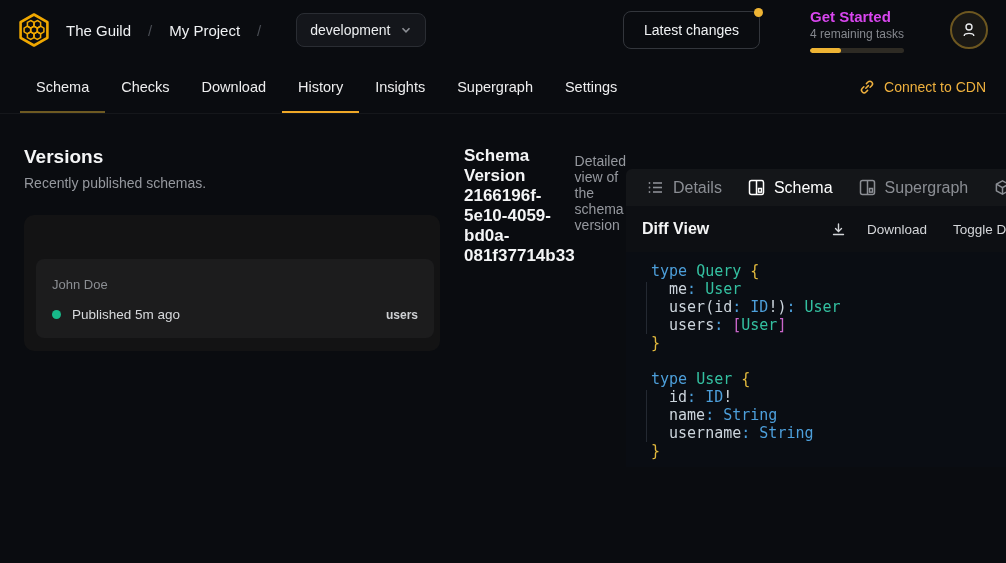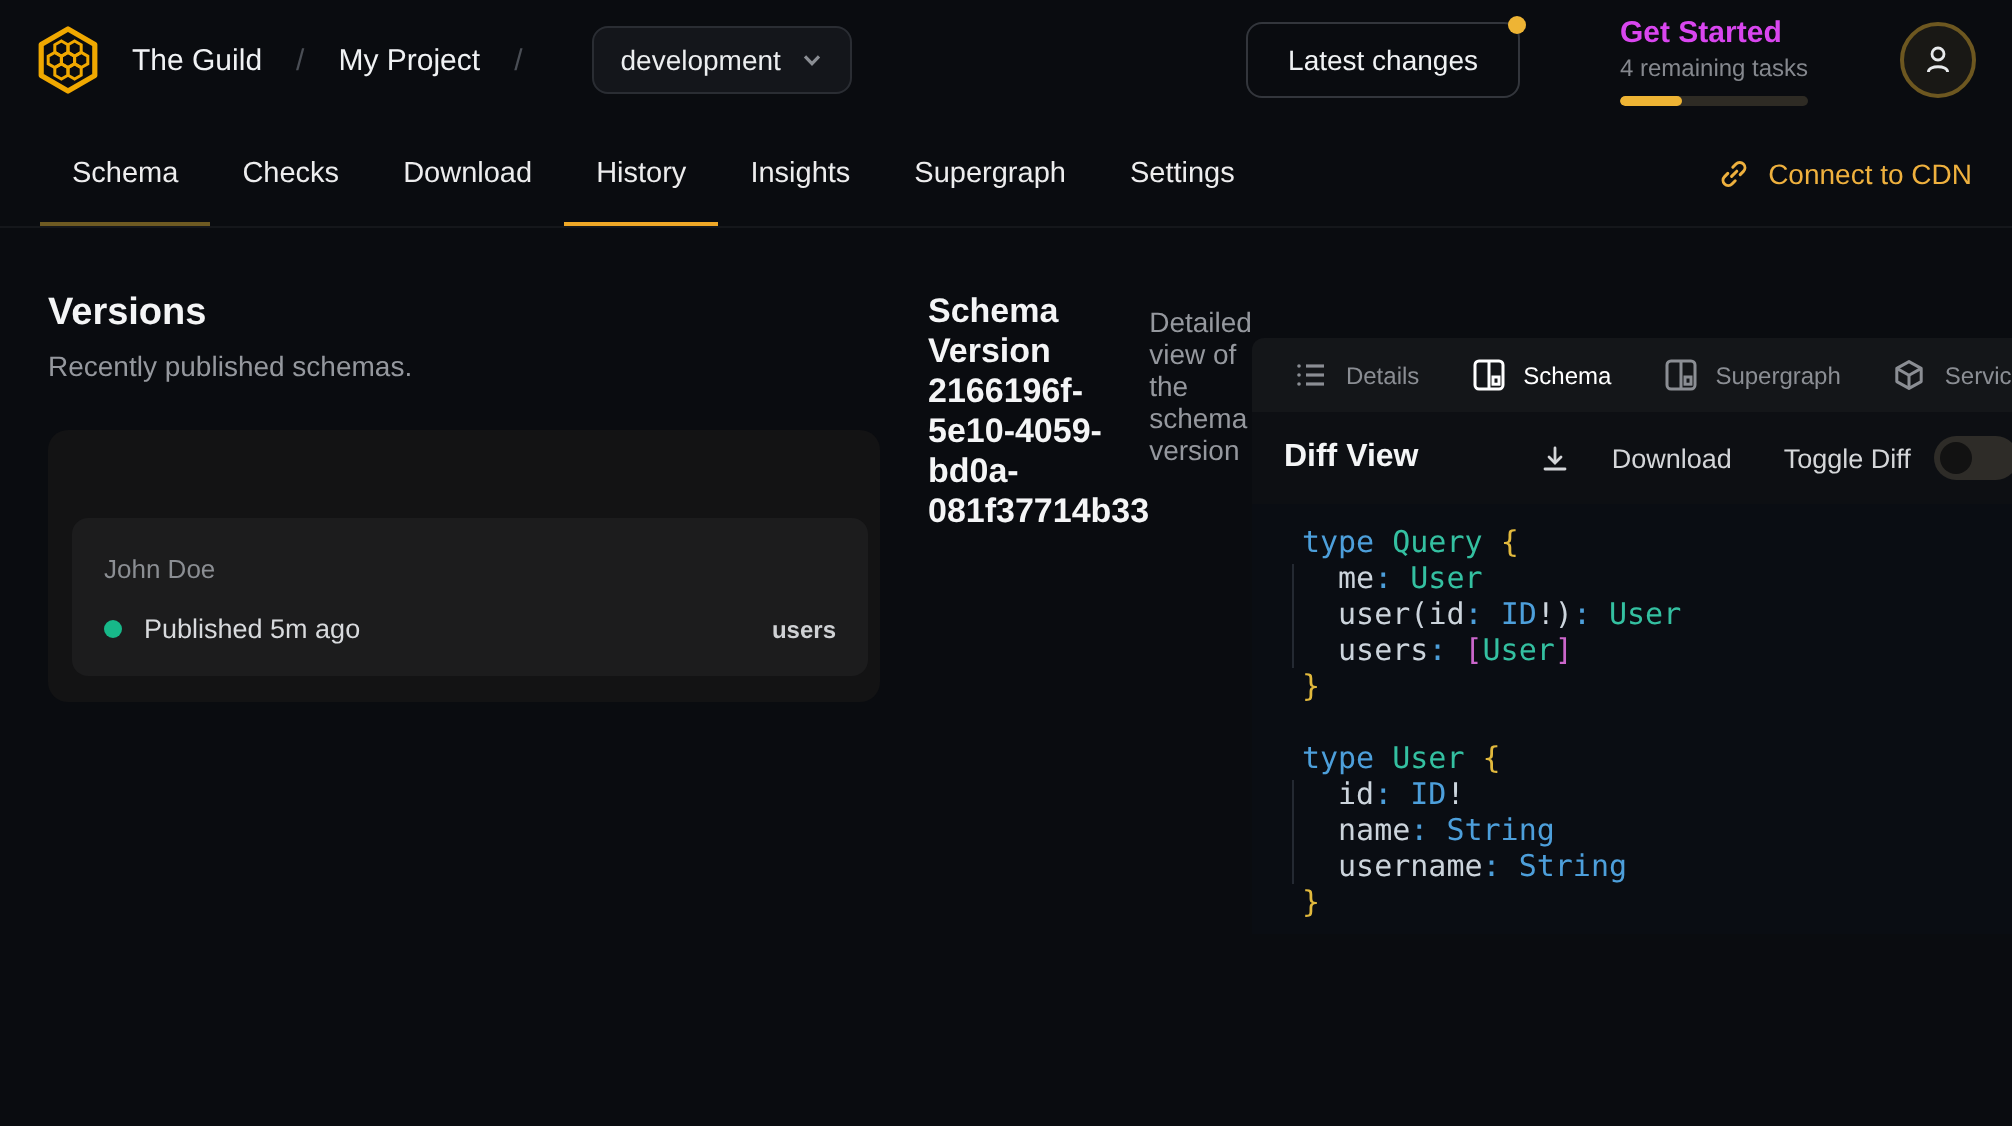--- a/index.html
+++ b/index.html
@@ -48,21 +48,21 @@
   .vi-author { font-size:13px; color:#8b8e93; margin-top:4px; }
   .vi-status-row { display:flex; align-items:center; margin-top:15px; }
   .vi-dot { width:9px; height:9px; border-radius:50%; background:#17b889; margin-right:11px; flex:0 0 auto; }
   .vi-status { font-size:13.5px; color:#d8dadd; }
   .vi-badge { margin-left:auto; font-size:12px; font-weight:700; color:#cfd1d4; }
 
   .right-col { flex:1; padding:32px 18px 0 0; display:flex; flex-direction:row; min-height:0; }
   .detail-panel { margin-top:23px; flex:1; display:flex; flex-direction:column; min-height:0; }
   .detail-tabs { height:37px; background:#141619; border-radius:6px 6px 0 0; display:flex; align-items:center;
                  padding-left:8px; flex:0 0 auto; }
-  .dtab { display:flex; align-items:center; gap:9px; padding:0 13px; font-size:12px; color:#8b8e94;
+  .dtab { display:flex; align-items:center; gap:9px; padding:0 13px; font-size:16px; color:#8b8e94;
           font-weight:500; cursor:pointer; height:100%; }
   .dtab svg { stroke:#8b8e94; }
   .dtab.active { color:#ffffff; }
   .dtab.active svg { stroke:#ffffff; }
   .diff-header { height:46px; background:#0d0f13; display:flex; align-items:center; padding:0 16px; flex:0 0 auto; }
   .diff-title { font-size:16px; font-weight:700; color:#f4f5f6; }
   .diff-actions { margin-left:auto; display:flex; align-items:center; gap:26px; }
   .download { display:flex; align-items:center; gap:21px; color:#d4d6d9; font-size:13.5px; cursor:pointer; }
   .toggle-wrap { display:flex; align-items:center; gap:12px; }
   .toggle-label { color:#d4d6d9; font-size:13.5px; }

